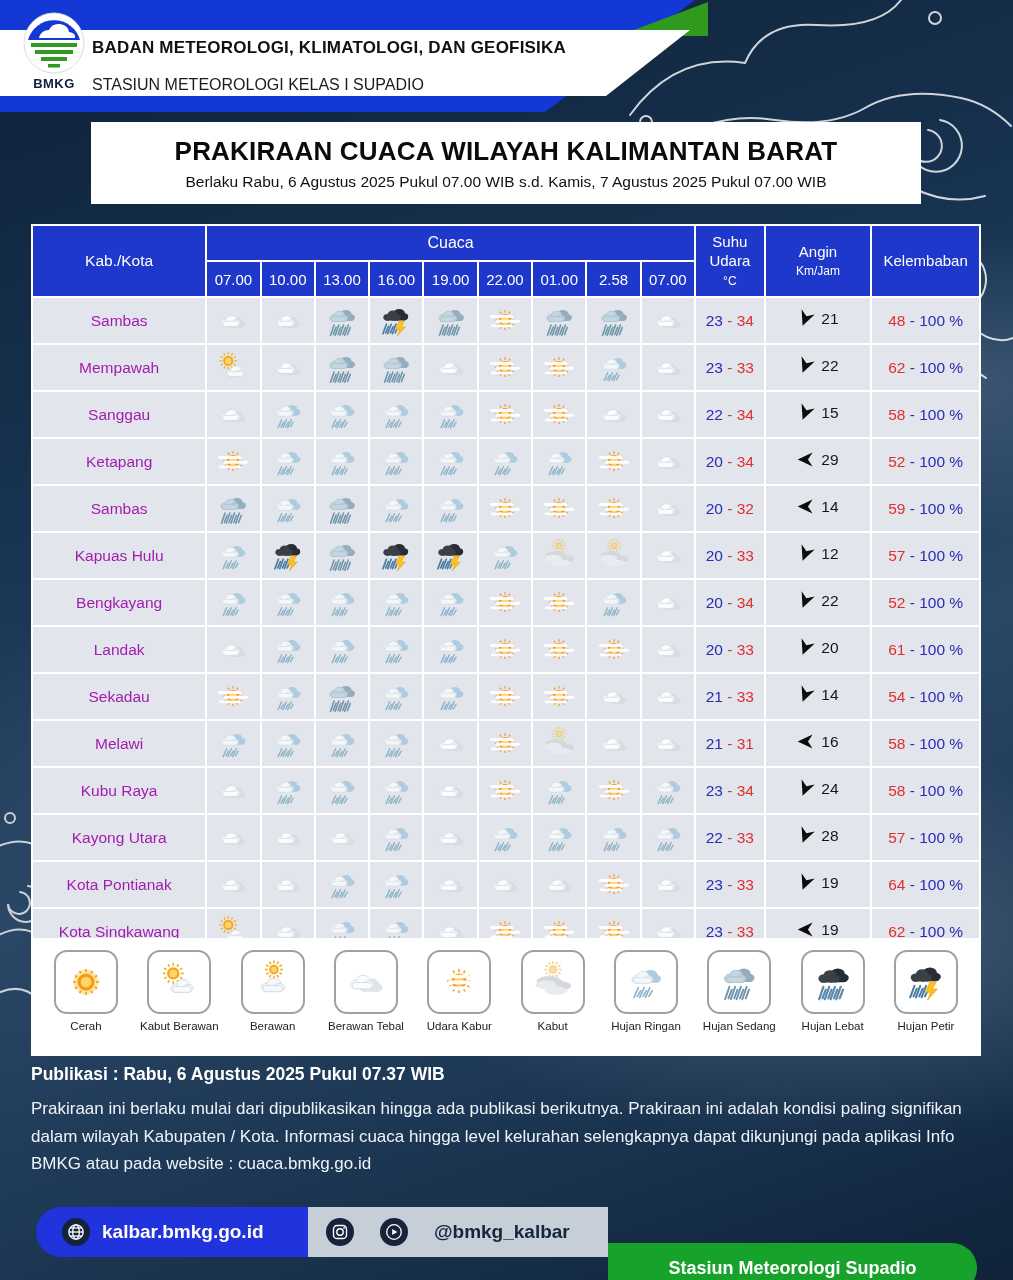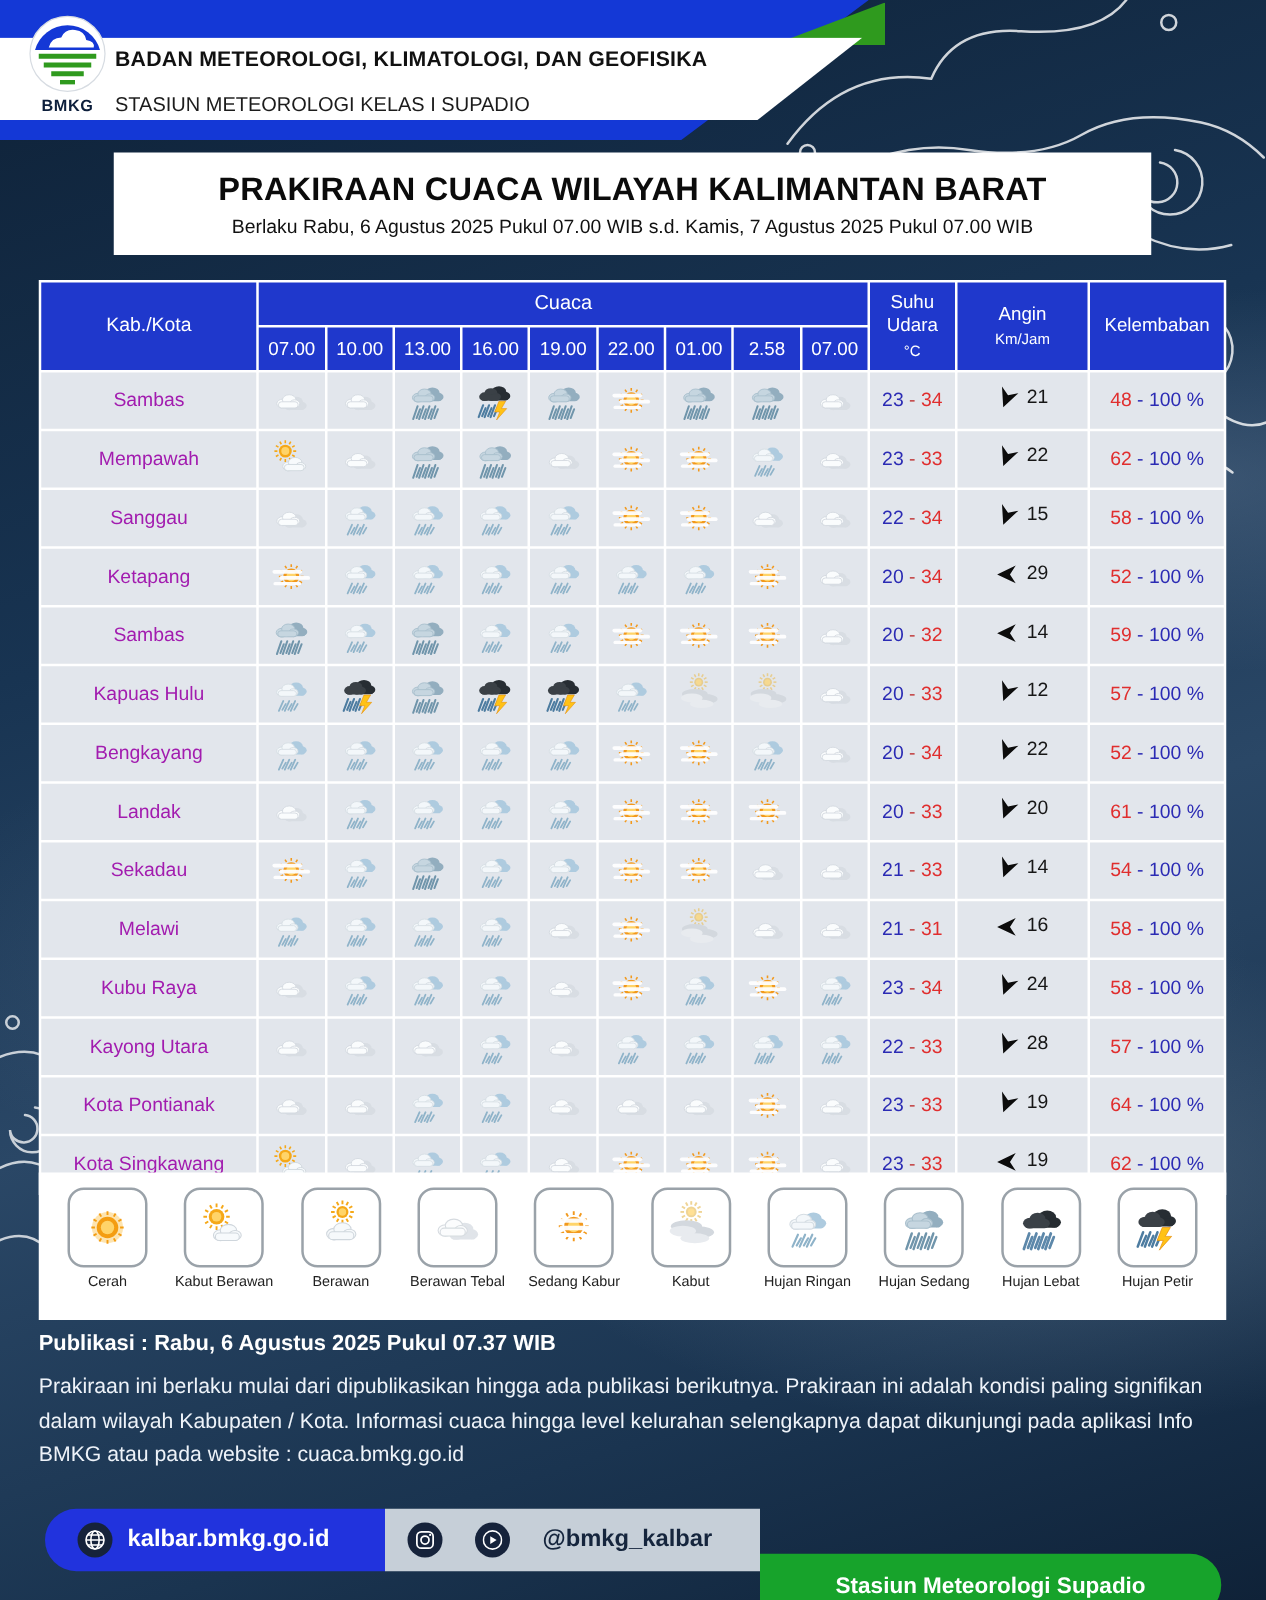--- a/index.html
+++ b/index.html
@@ -3039,21 +3039,21 @@
             </g>
             <circle cx="24" cy="23" r="8" fill="#f2991d"></circle>
             <circle cx="24" cy="23" r="4.96" fill="#ffd469"></circle>
             <g fill="#ffffff" opacity="0.95">
               <rect x="5" y="16.5" width="30" height="3.6" rx="1.8"></rect>
               <rect x="12" y="22.5" width="31" height="3.8" rx="1.9"></rect>
               <rect x="6" y="28.5" width="28" height="3.4" rx="1.7"></rect>
             </g>
           </svg>
         </div>
-        <div class="llabel">Sedang Kabur</div>
+        <div class="llabel">Udara Kabur</div>
       </div>
       <div class="litem">
         <div class="lbox">
           <svg width="46" height="46" viewBox="0 0 48 48">
             <g opacity="0.7">
               <g stroke="#e9c36a" stroke-width="1.6">
                 <line x1="30" y1="11" x2="33" y2="11"></line>
                 <line x1="29.196152422706632" y1="14" x2="31.794228634059948" y2="15.5"></line>
                 <line x1="27" y1="16.196152422706632" x2="28.5" y2="18.794228634059948"></line>
                 <line x1="24" y1="17" x2="24" y2="20"></line>

